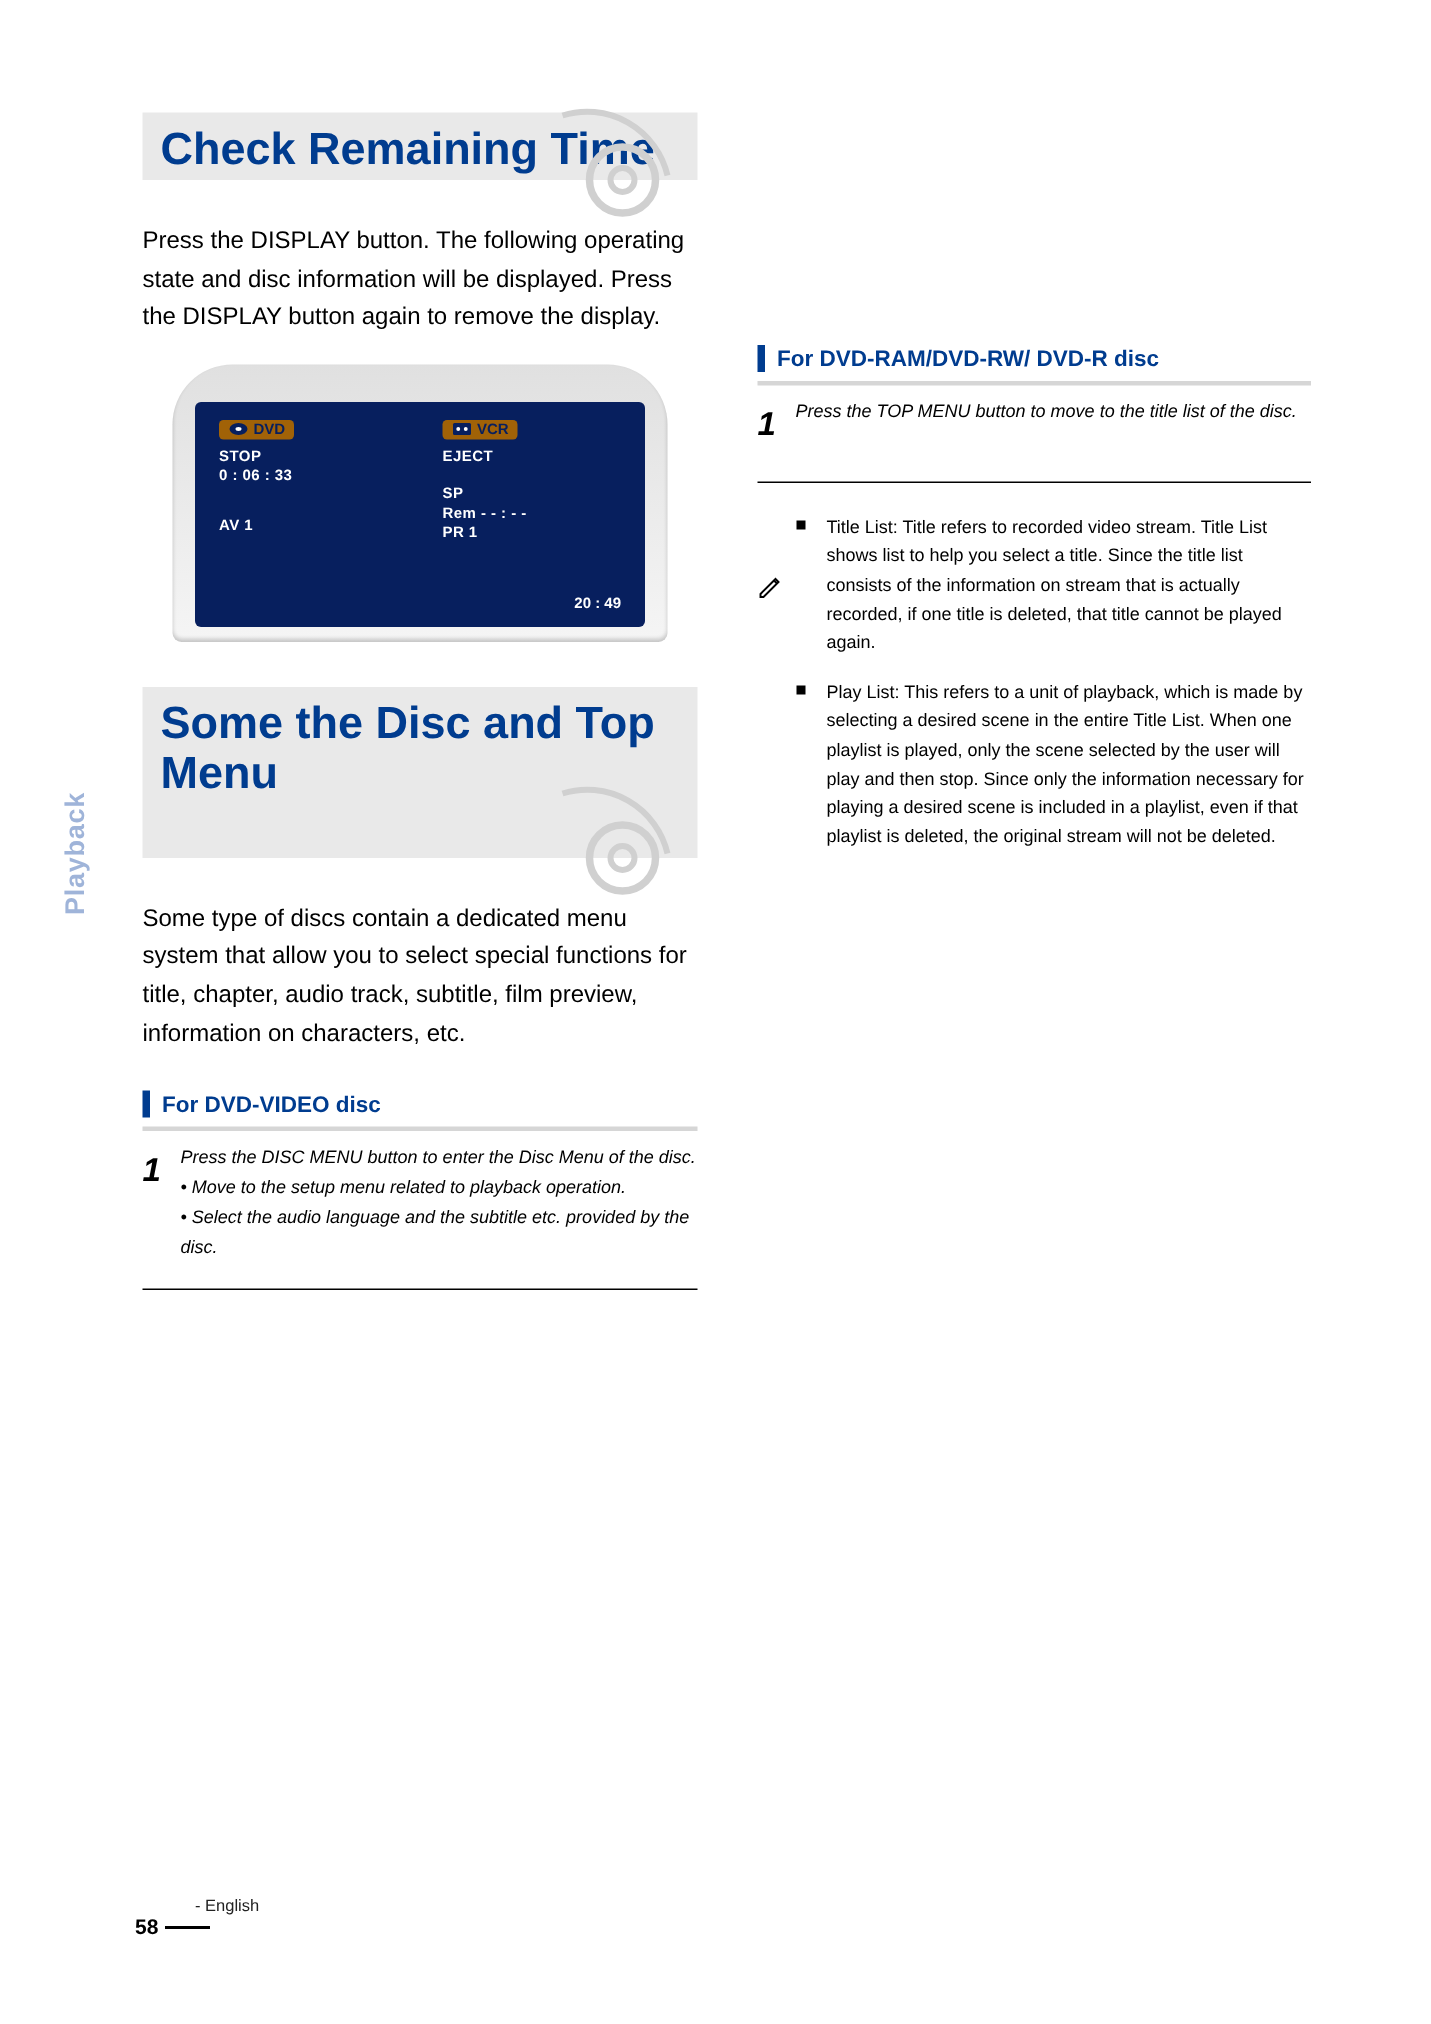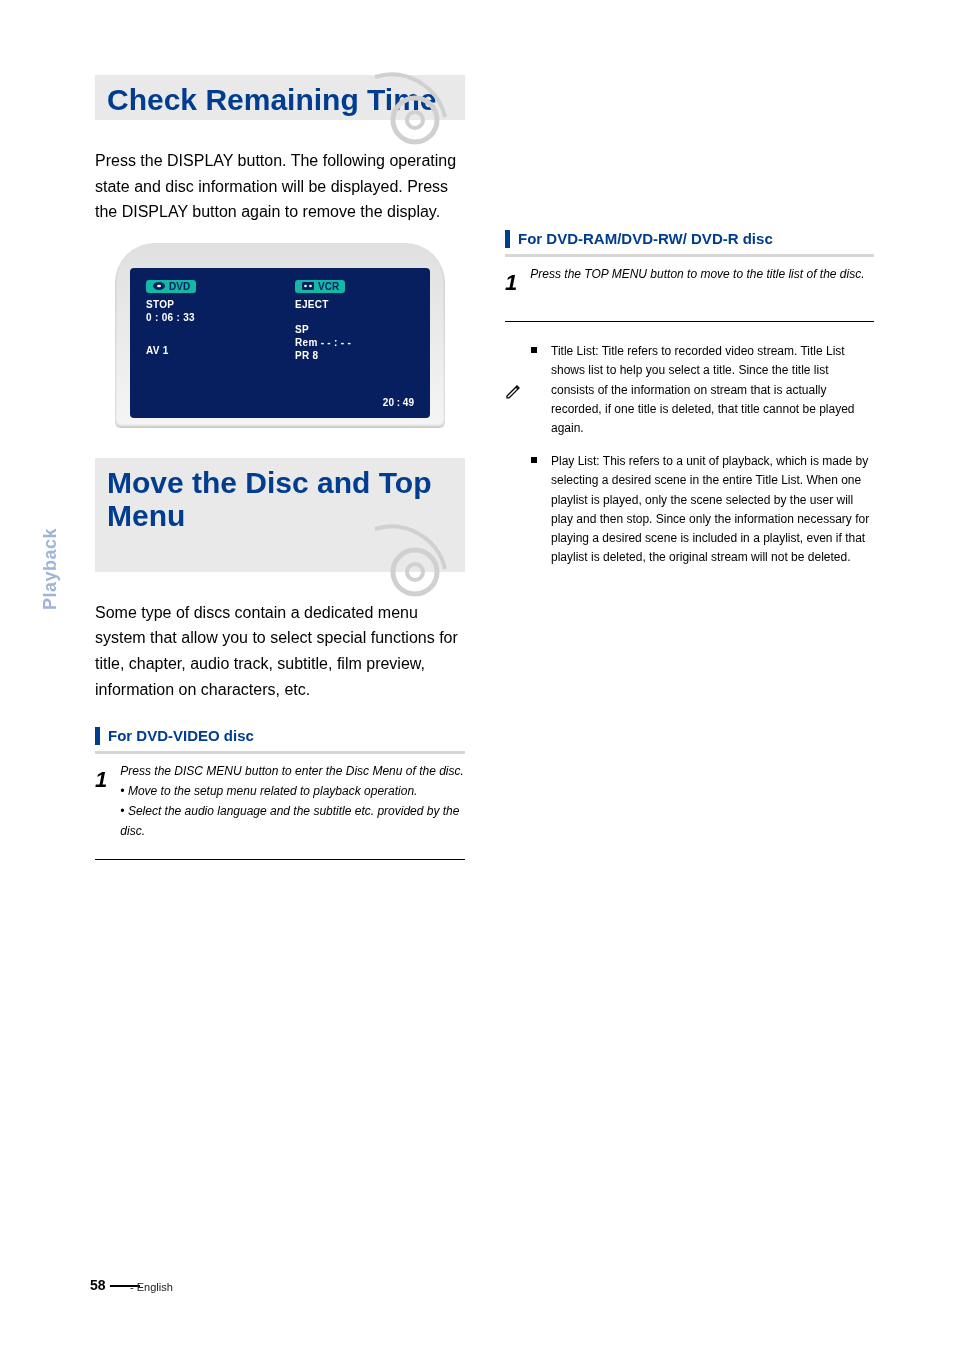--- a/index.html
+++ b/index.html
@@ -65,35 +65,36 @@
     display: flex;
     gap: 30px;
     color: #fff;
     font-size: 10px;
     font-weight: bold;
     min-height: 150px;
     position: relative;
   }
   .scol { flex: 1; }
   .badge {
-    background: #14b8a6;
+    background: #a16207;
     color: #071f5e;
     border-radius: 3px;
     padding: 1px 6px;
     display: inline-flex;
     align-items: center;
     gap: 3px;
     margin-bottom: 4px;
   }
   .mini-icon { width:14px; height:10px; display:inline-block; }
   .line { margin: 2px 0; letter-spacing: 0.3px; }
   .clock { position: absolute; bottom: 10px; right: 16px; color: #fff; font-size: 10px; }
 
   .sub-head {
     display: flex;
+    align-items: center;
     border-bottom: 3px solid #d6d6d6;
     padding-bottom: 6px;
     margin: 25px 0 8px;
   }
   .blue-bar { width: 5px; height: 18px; background: #003c8f; margin-right: 8px; }
   .sub-head h3 {
     color: #003c8f;
     font-size: 15px;
     font-weight: bold;
   }
@@ -144,21 +145,21 @@
     border-bottom: 2px solid #000;
     display: inline-block;
     width: 30px;
     height: 2px;
     vertical-align: middle;
     margin-left: 4px;
   }
   .footer-text {
     position: absolute;
     left: 130px;
-    bottom: 56px;
+    bottom: 72px;
     font-size: 11px;
     color: #222;
   }
 </style>
 </head>
 <body>
 
 <div class="sidebar-tab">Playback</div>
 
 <div class="content">
@@ -195,28 +196,28 @@
               <svg class="mini-icon" viewBox="0 0 14 10">
                   <rect x="1" y="1" width="12" height="8" rx="1" fill="#071f5e"></rect>
                   <circle cx="4.5" cy="5" r="1.3" fill="#fff"></circle>
                   <circle cx="9.5" cy="5" r="1.3" fill="#fff"></circle>
                 </svg>
               <span>VCR</span>
             </div>
             <div class="line">EJECT</div>
             <div class="line" style="margin-top:14px">SP</div>
             <div class="line">Rem - - : - -</div>
-            <div class="line">PR   8</div>
+            <div class="line">PR   1</div>
           </div>
           <div class="clock">20 : 49</div>
         </div>
       </div>
 
       <div class="title-block" style="padding-bottom:40px;">
-        <h1>Move the Disc and Top Menu</h1>
+        <h1>Some the Disc and Top Menu</h1>
         <svg class="disc-graphic" viewBox="0 0 80 80">
           <path class="ring" stroke-width="4" d="M5 5 A55 55 0 0 1 75 45"></path>
           <circle class="ring" cx="45" cy="48" r="22" stroke-width="5"></circle>
           <circle class="ring" cx="45" cy="48" r="8" stroke-width="4"></circle>
         </svg>
       </div>
 
       <p class="body-text">Some type of discs contain a dedicated menu system that allow you to select special functions for title, chapter, audio track, subtitle, film preview, information on characters, etc.</p>
 
       <div class="sub-head">

